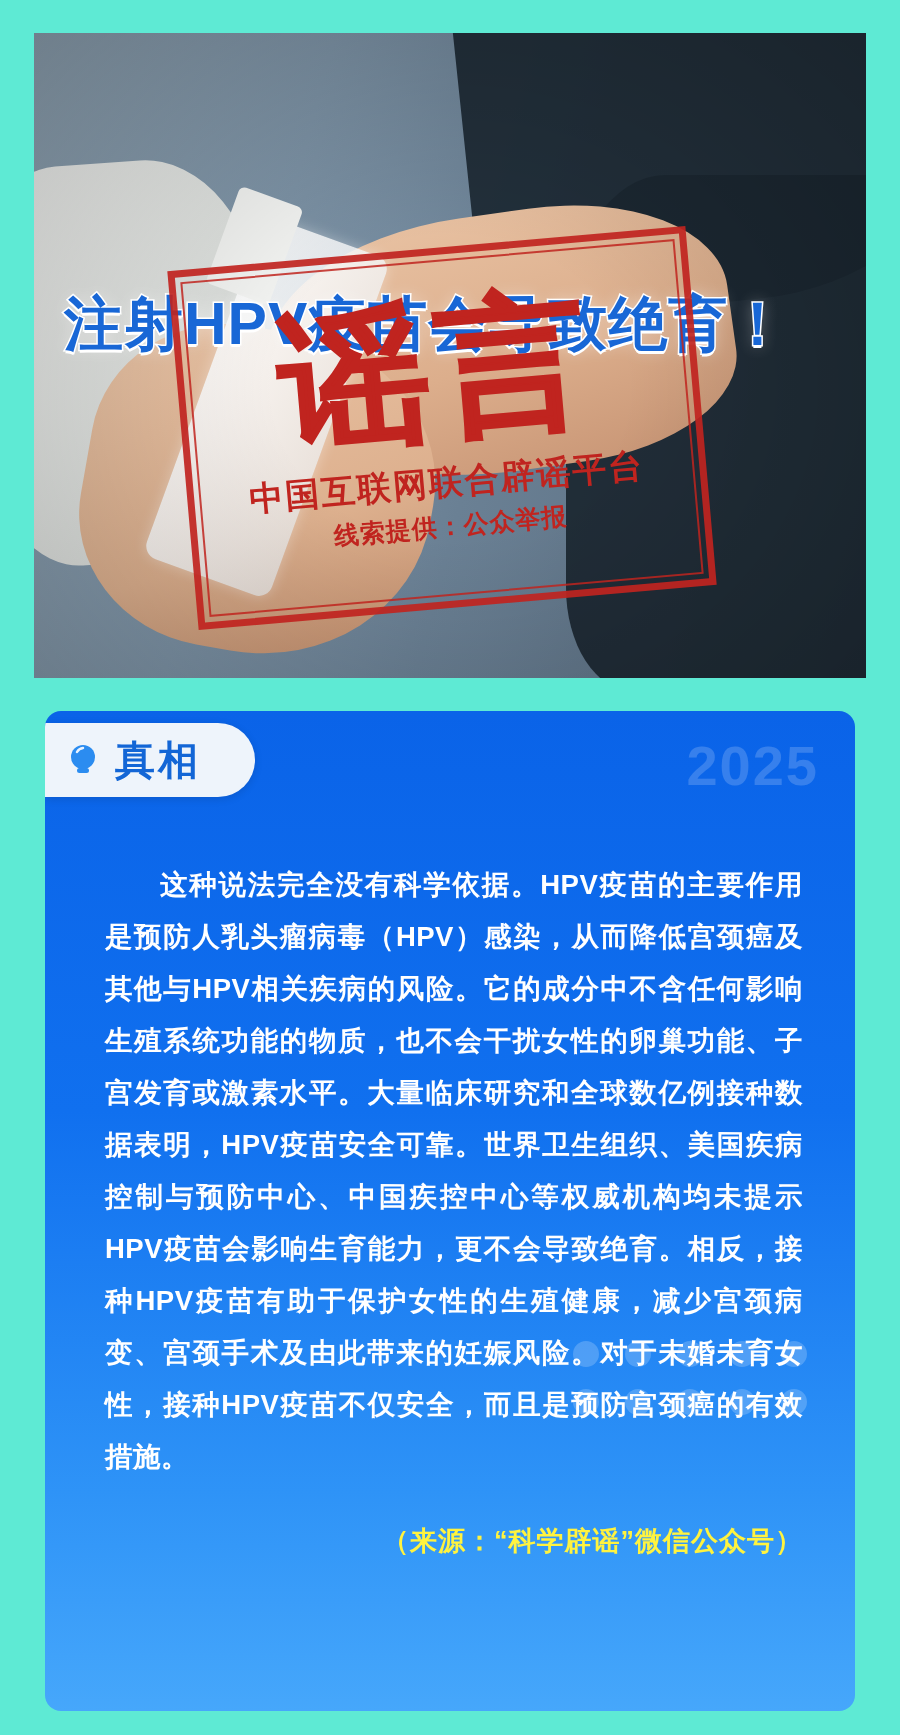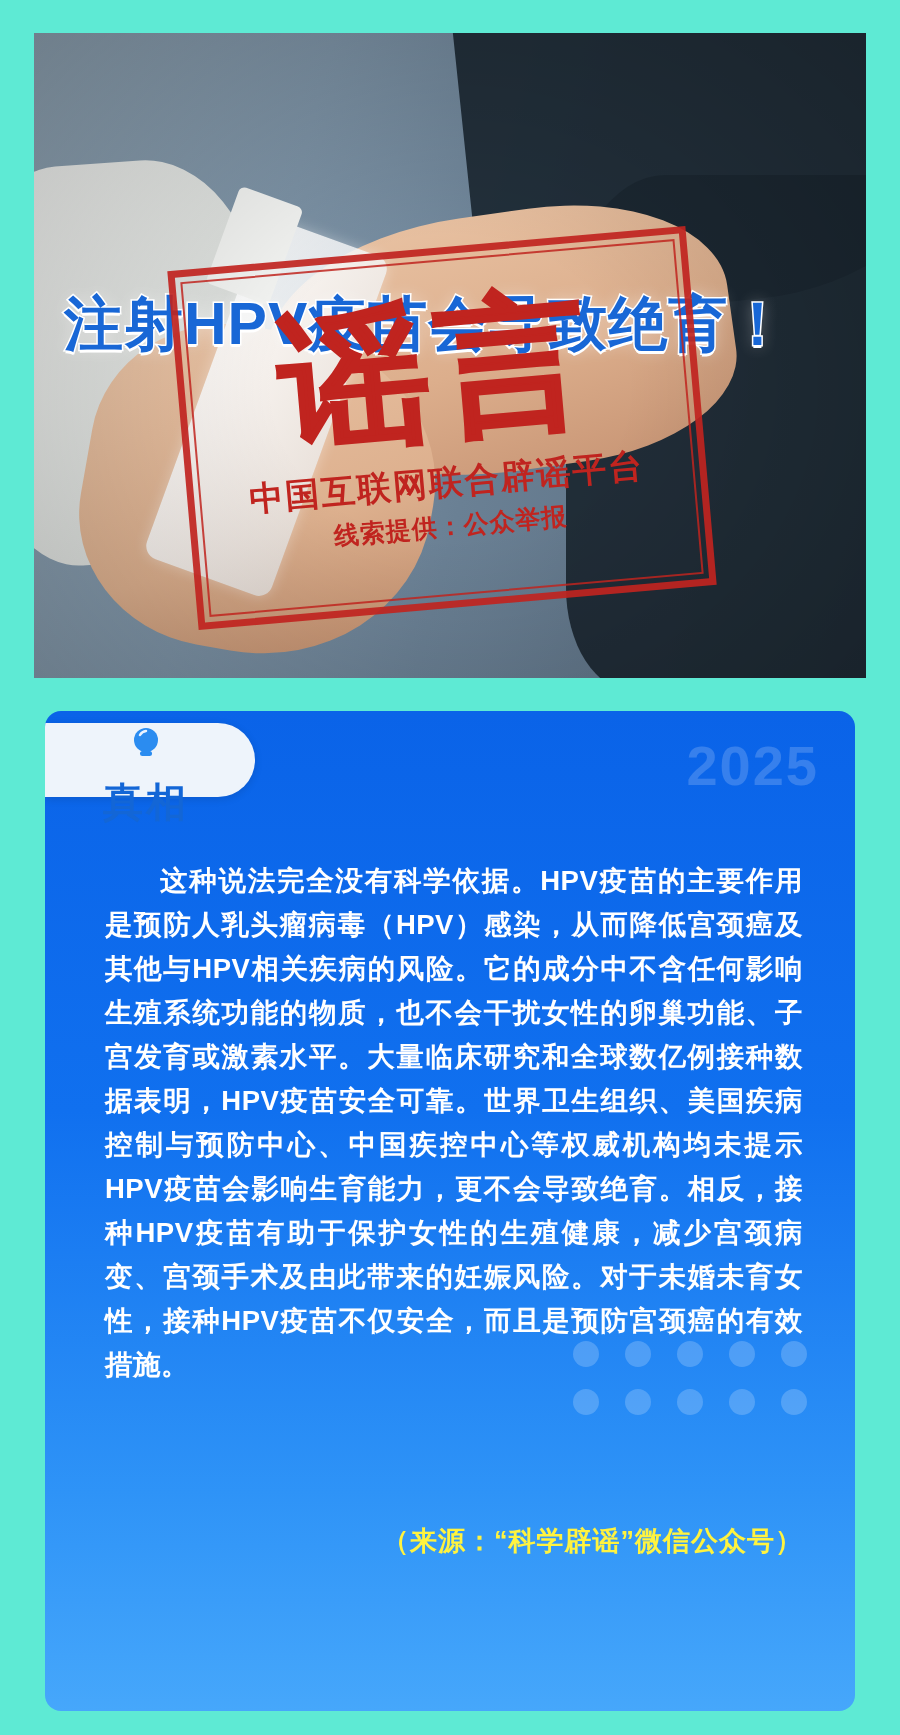--- a/index.html
+++ b/index.html
@@ -202,40 +202,39 @@
     top: 12px;
     height: 74px;
     min-width: 210px;
     padding: 0 26px 0 18px;
     background: #eef4fb;
     border-radius: 0 38px 38px 0;
     display: flex;
     align-items: center;
     gap: 12px;
     box-shadow: 0 2px 8px rgba(0,0,0,.12);
-    flex-direction: column;
   }
   .bulb-icon {
     width: 40px; height: 40px;
     display: block;
   }
   .truth-tab-label {
     font-size: 40px;
     font-weight: bold;
     color: #1366d6;
     letter-spacing: 3px;
   }
 
   .truth-body {
     position: absolute;
     left: 60px;
     right: 52px;
     top: 148px;
     font-size: 27.5px;
-    line-height: 44px;
+    line-height: 52px;
     font-weight: bold;
     color: #ffffff;
     text-align: justify;
     text-indent: 2em;
     letter-spacing: .5px;
   }
 
   .truth-source {
     position: absolute;
     right: 52px;

